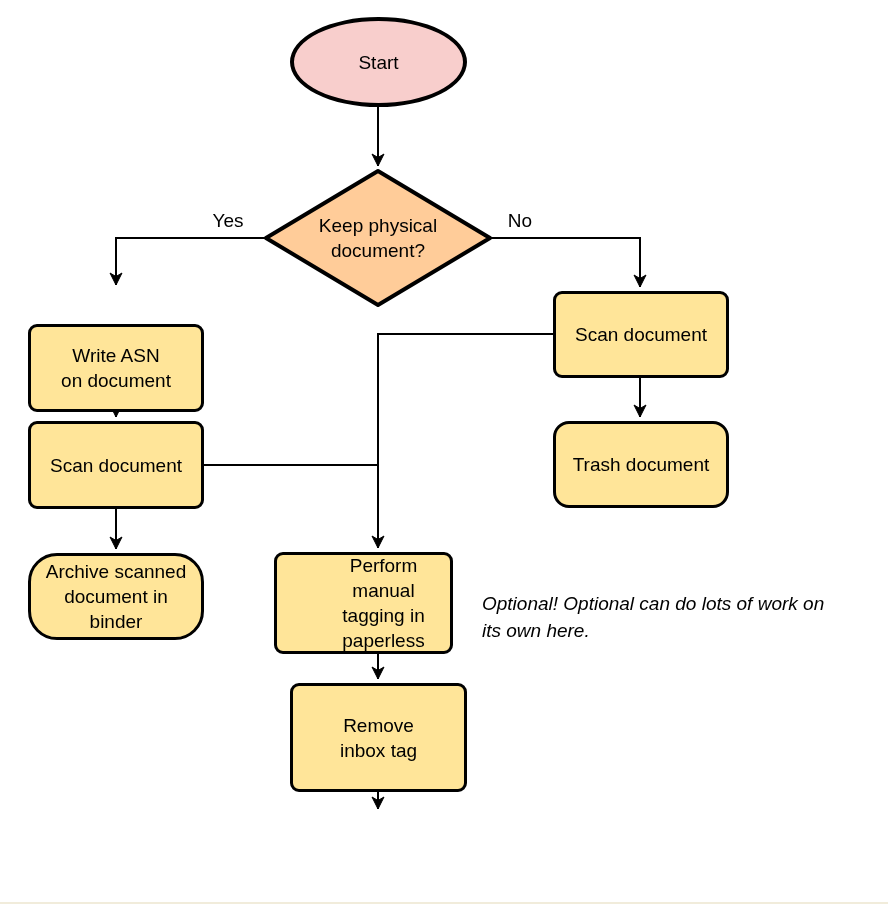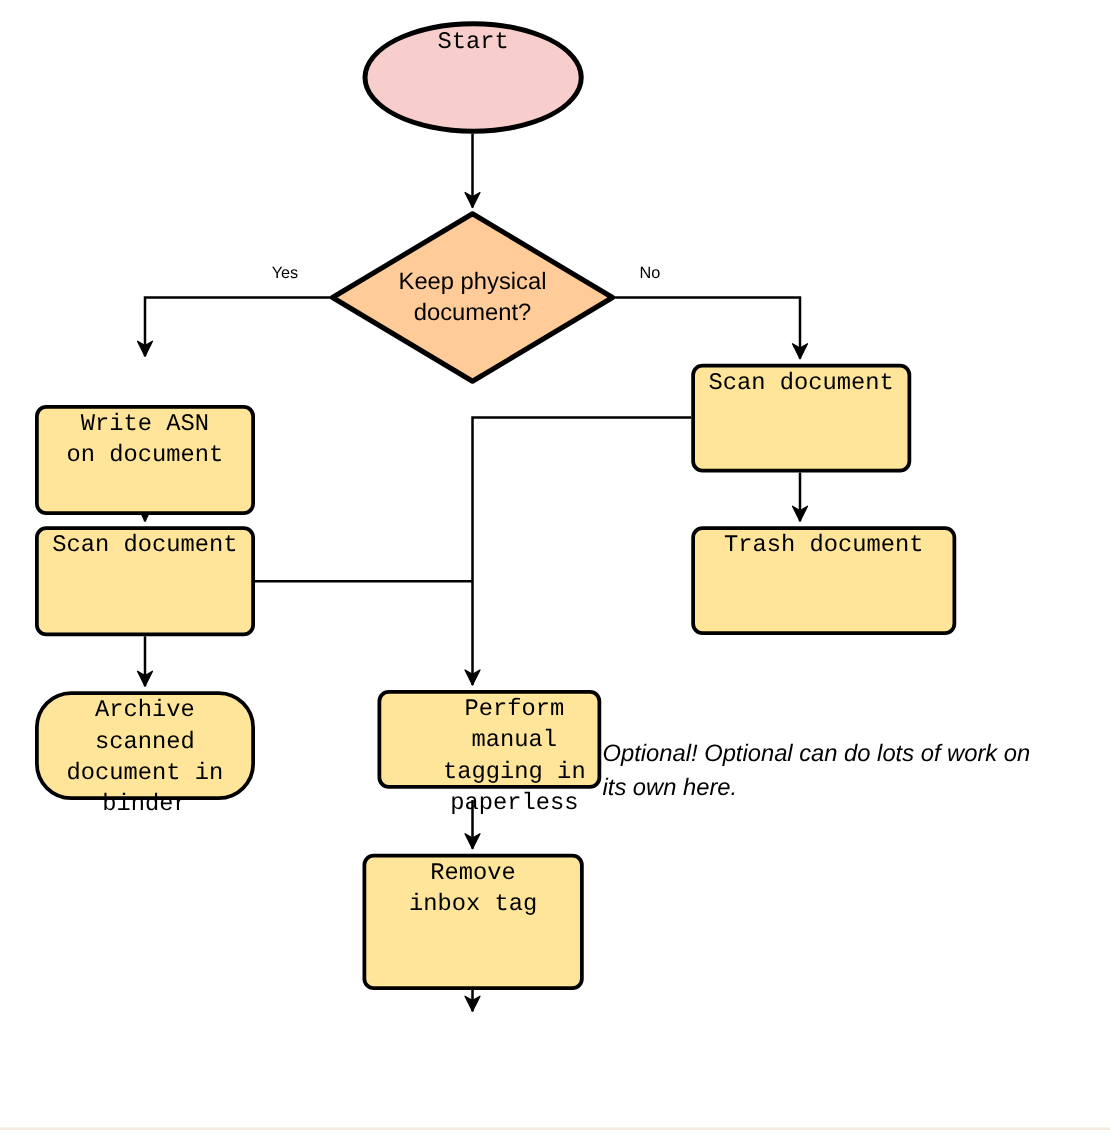--- a/index.html
+++ b/index.html
@@ -10,26 +10,26 @@
     background: #ffffff;
     overflow: hidden;
     font-family: "Liberation Sans", "DejaVu Sans", sans-serif;
     color: #000;
   }
   #edges { position: absolute; left: 0; top: 0; width: 888px; height: 907px; z-index: 1; }
   .node {
     position: absolute;
     box-sizing: border-box;
     display: flex;
+    align-items: center;
     justify-content: center;
     text-align: center;
     font-size: 19px;
     line-height: 25px;
     z-index: 2;
-    font-family: Liberation Mono, monospace;
   }
   .node-label { white-space: pre-line; }
   .terminal {
     background: var(--terminal-fill, #F8CECC);
     border: 4px solid var(--stroke, #000);
     border-radius: 50%;
   }
   .process {
     background: var(--process-fill, #FFE599);
     border: 3px solid var(--stroke, #000);
@@ -41,21 +41,21 @@
     display: flex;
     align-items: center;
     justify-content: center;
     text-align: center;
     font-size: 19px;
     line-height: 25px;
   }
   .edge-label {
     position: absolute;
     z-index: 2;
-    font-size: 13px;
+    font-size: 19px;
     text-align: center;
   }
   .note {
     position: absolute;
     z-index: 2;
     font-size: 19px;
     line-height: 27px;
     font-style: italic;
     white-space: pre-line;
   }
@@ -119,25 +119,25 @@
   <div class="node process" style="left:28px; top:553px; width:176px; height:87px;border-radius:29px;">
     <span class="node-label">Archive scanned
 document in
 binder</span>
   </div>
 
   <div class="node process" style="left:553px; top:291px; width:176px; height:87px;">
     <span class="node-label">Scan document</span>
   </div>
 
-  <div class="node process" style="left:553px; top:421px; width:212px; height:87px;">
+  <div class="node process" style="left:553px; top:421px; width:176px; height:87px;border-radius:16px;">
     <span class="node-label">Trash document</span>
   </div>
 
-  <div class="node process" style="left:302px; top:552px; width:179px; height:79px;padding-left:40px;">
+  <div class="node process" style="left:274px; top:552px; width:179px; height:102px;padding-left:40px;">
     <span class="node-label">Perform manual
 tagging in
 paperless</span>
   </div>
 
   <div class="node process" style="left:290px; top:683px; width:177px; height:109px;">
     <span class="node-label">Remove
 inbox tag</span>
   </div>
 

